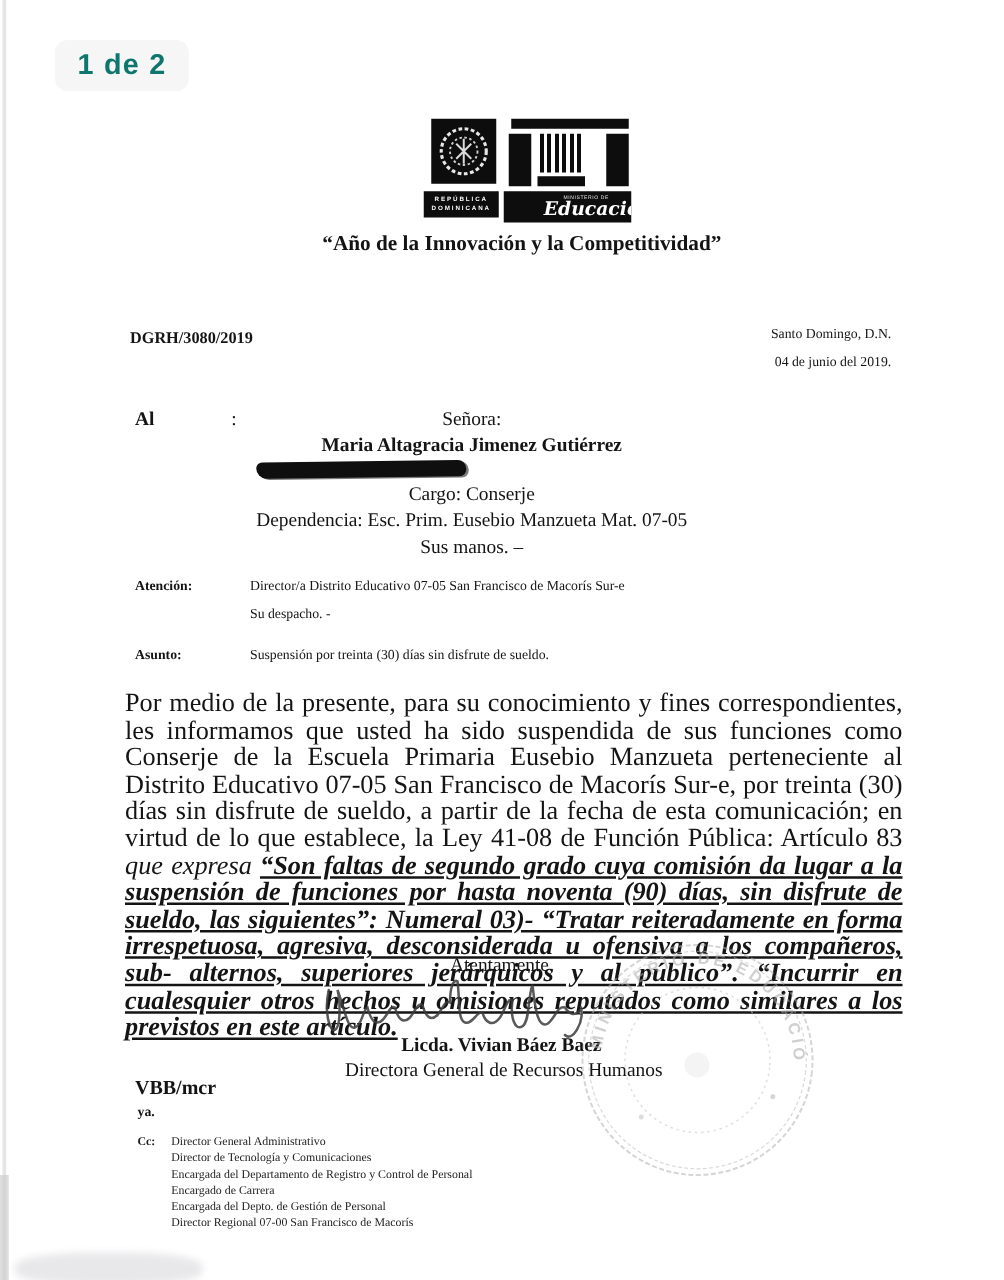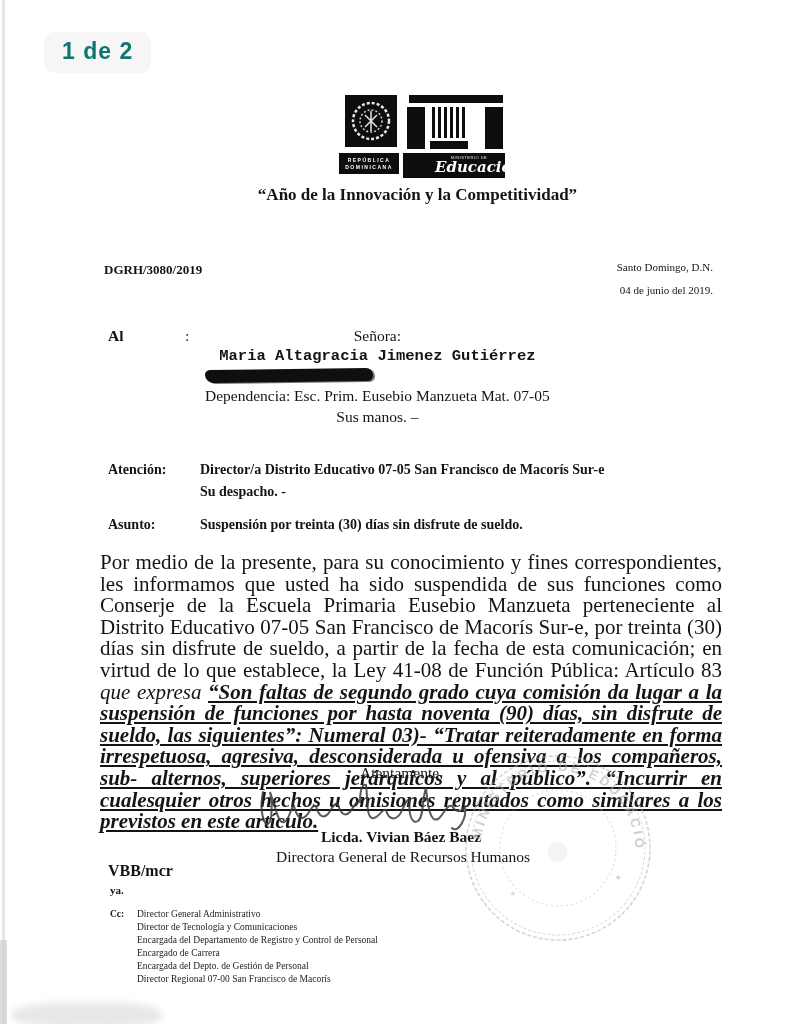--- a/index.html
+++ b/index.html
@@ -53,28 +53,28 @@
   
   .ref { position:absolute; left:104px; top:262px; font-weight:bold; font-size:13px; }
   .place-date { position:absolute; right:90px; top:256px; text-align:right;
     font-size:11px; line-height:23px; }
   
   .addr { position:absolute; left:108px; top:325px; font-size:15.5px; line-height:21px; }
   .addr-row { position:relative;text-align:center; }
   .addr-label { position:absolute; left:0; top:0; font-weight:bold; }
   .addr-colon { position:absolute; left:77px; top:0; }
   .addr-content { margin-left:97px; }
-  .addr-name { font-weight:bold;font-family:Liberation Mono, monospace; }
+  .addr-name { font-weight:bold; }
   .redaction { width:168px; height:13px; background:#0f0f0f; margin:2px 0 3px 0;
     border-radius:7px 10px 8px 12px; transform:rotate(-.7deg);
     box-shadow:2px 1px 0 rgba(15,15,15,.55); }
   
-  .block-row { position:absolute; left:108px; font-size:14px; line-height:21.5px; }
+  .block-row { position:absolute; left:108px; font-size:11px; line-height:21.5px; }
   .block-label { position:absolute; left:0; top:0; font-weight:bold; }
-  .block-content { margin-left:92px;font-weight:bold; }
+  .block-content { margin-left:92px; }
   .atencion { top:459px; width:620px; }
   .asunto { top:514px; width:620px; }
   
   .body-par {
     position:absolute; left:100px; top:552px; width:622px;
     font-size:21px; line-height:21.6px; text-align:justify;
   }
   .seg-italic { font-style:italic; }
   .seg-emph { font-style:italic; font-weight:bold; text-decoration:underline; }
   
@@ -138,20 +138,21 @@
   </div>
 
   <div class="addr">
     <div class="addr-row">
       <span class="addr-label">Al</span>
       <span class="addr-colon">:</span>
       <div class="addr-content">
         <div>Señora:</div>
         <div class="addr-name">Maria Altagracia Jimenez Gutiérrez</div>
         <div class="redaction"></div>
+        <div>Cargo: Conserje</div>
         <div>Dependencia: Esc. Prim. Eusebio Manzueta Mat. 07-05</div>
         <div>Sus manos. –</div>
       </div>
     </div>
   </div>
 
   <div class="block-row atencion">
     <span class="block-label">Atención:</span>
     <div class="block-content">
       <div>Director/a Distrito Educativo 07-05 San Francisco de Macorís Sur-e</div>

